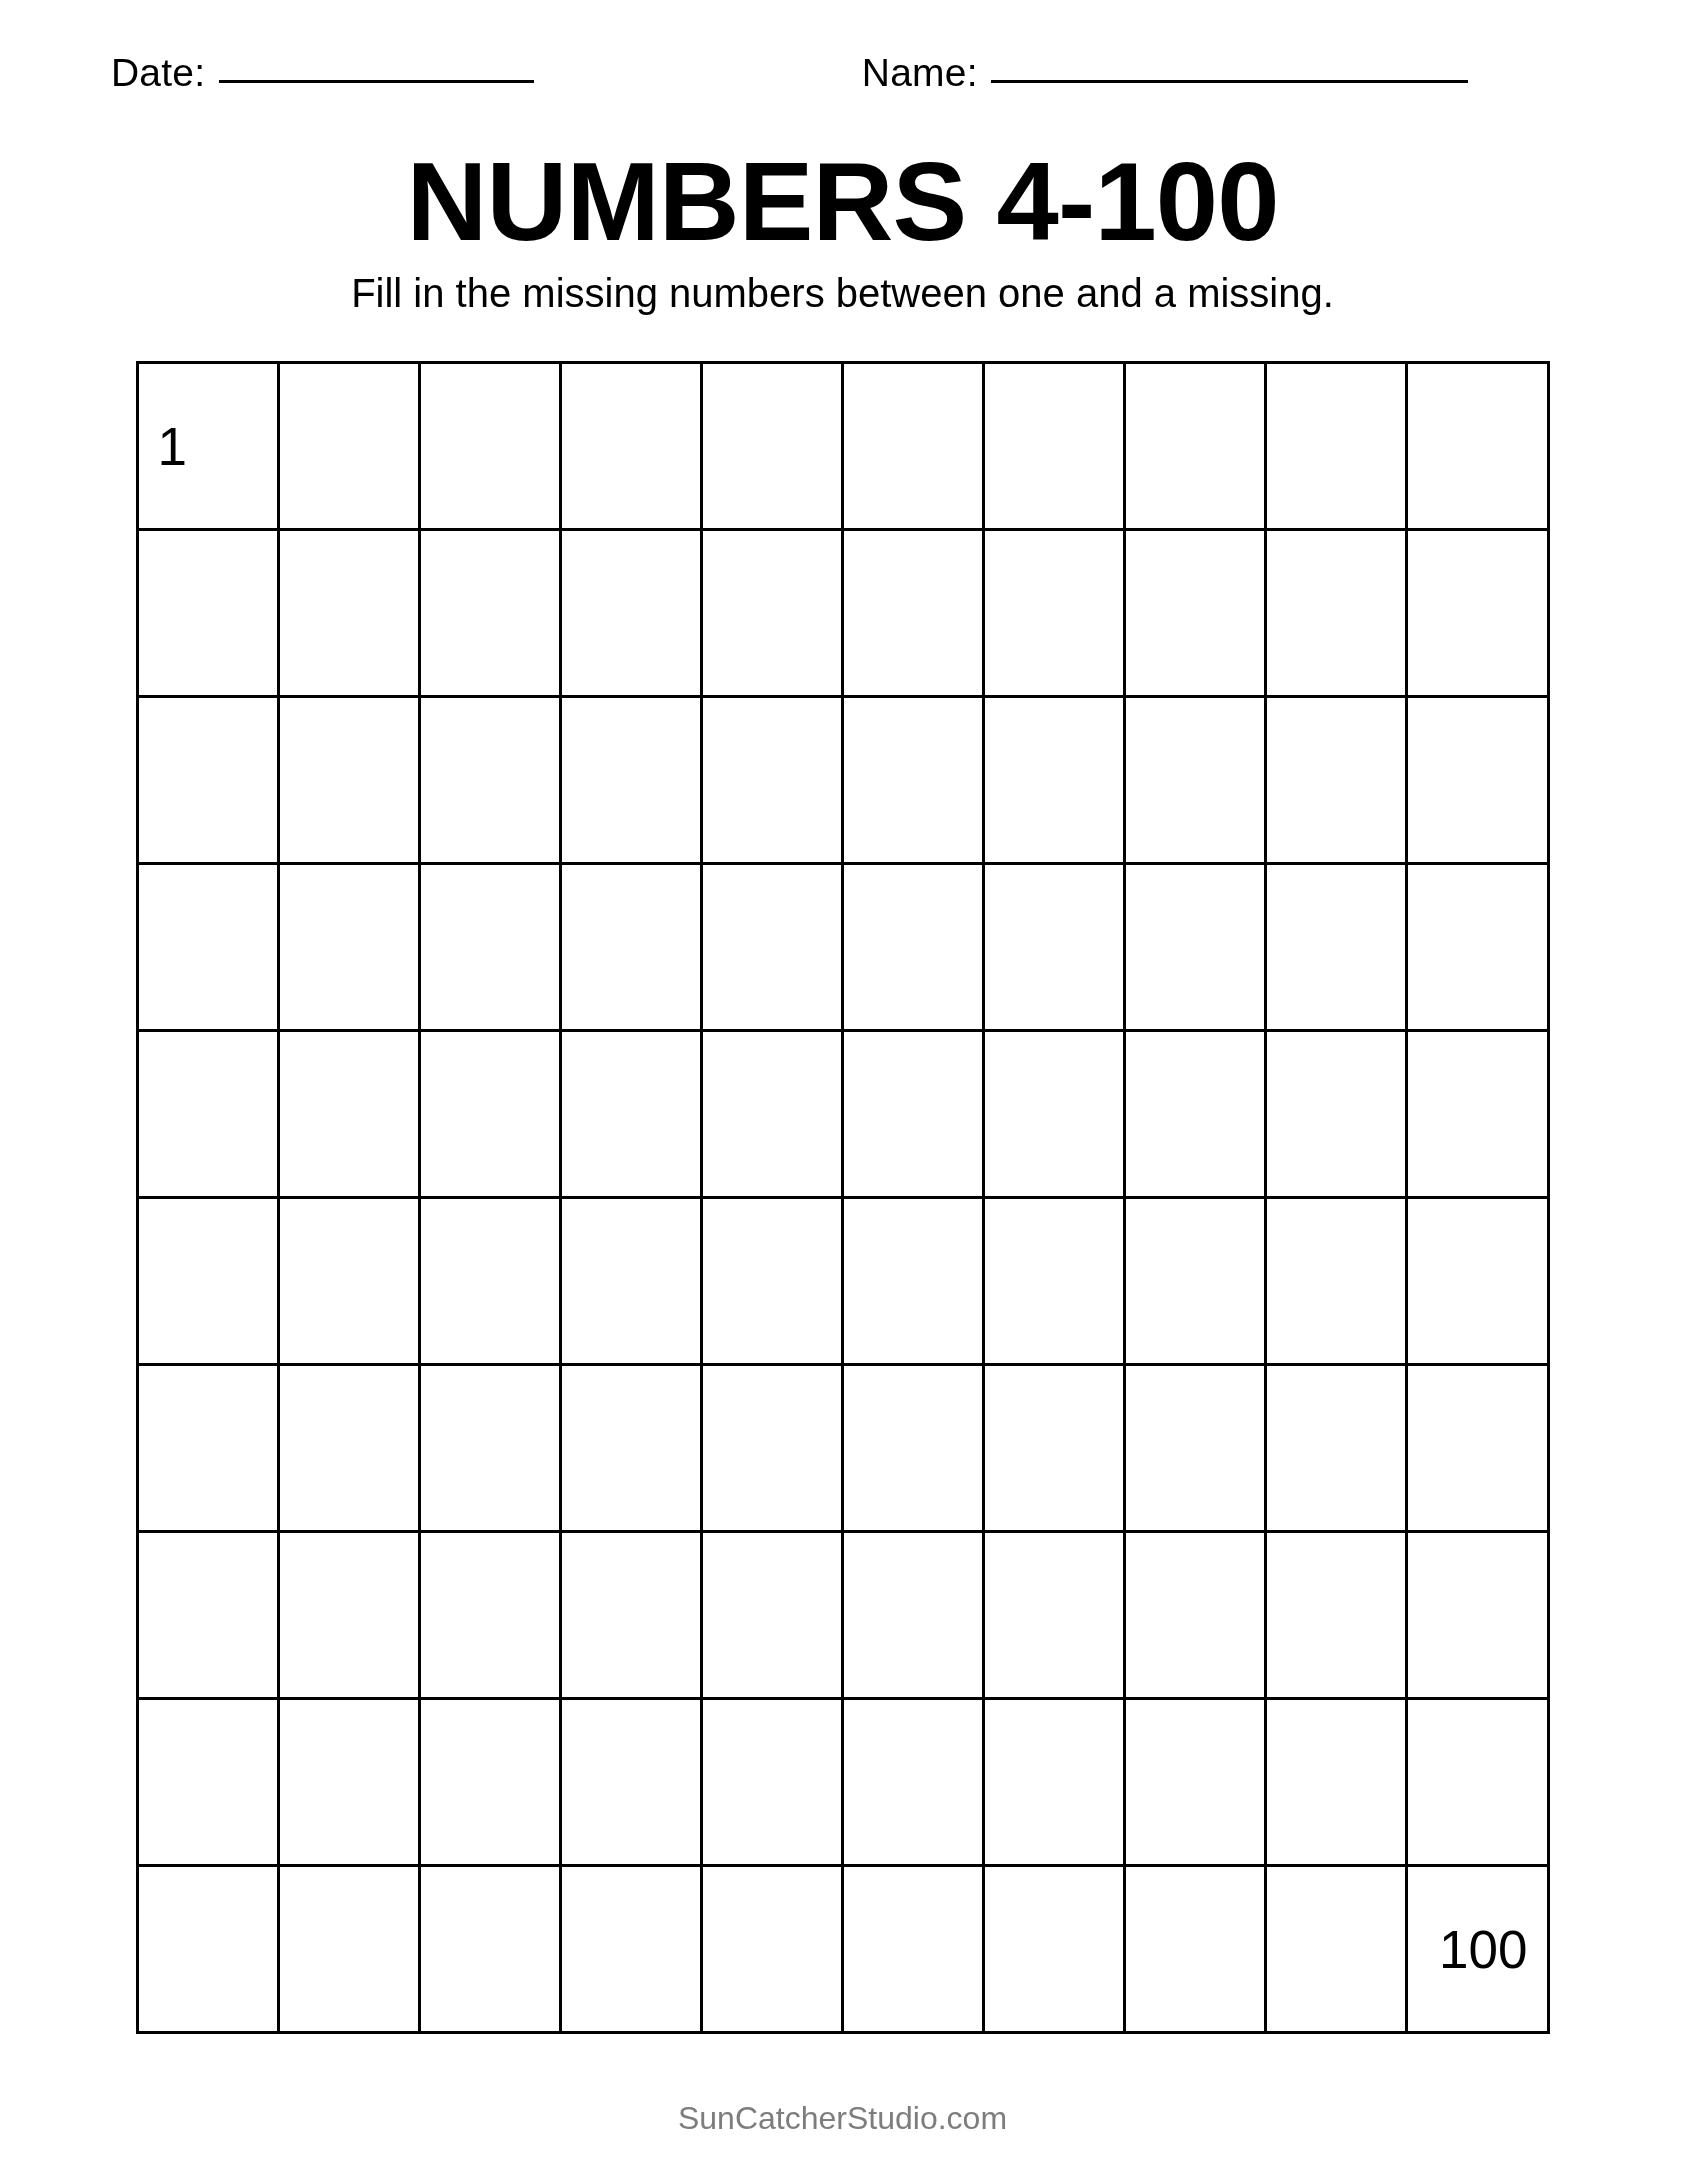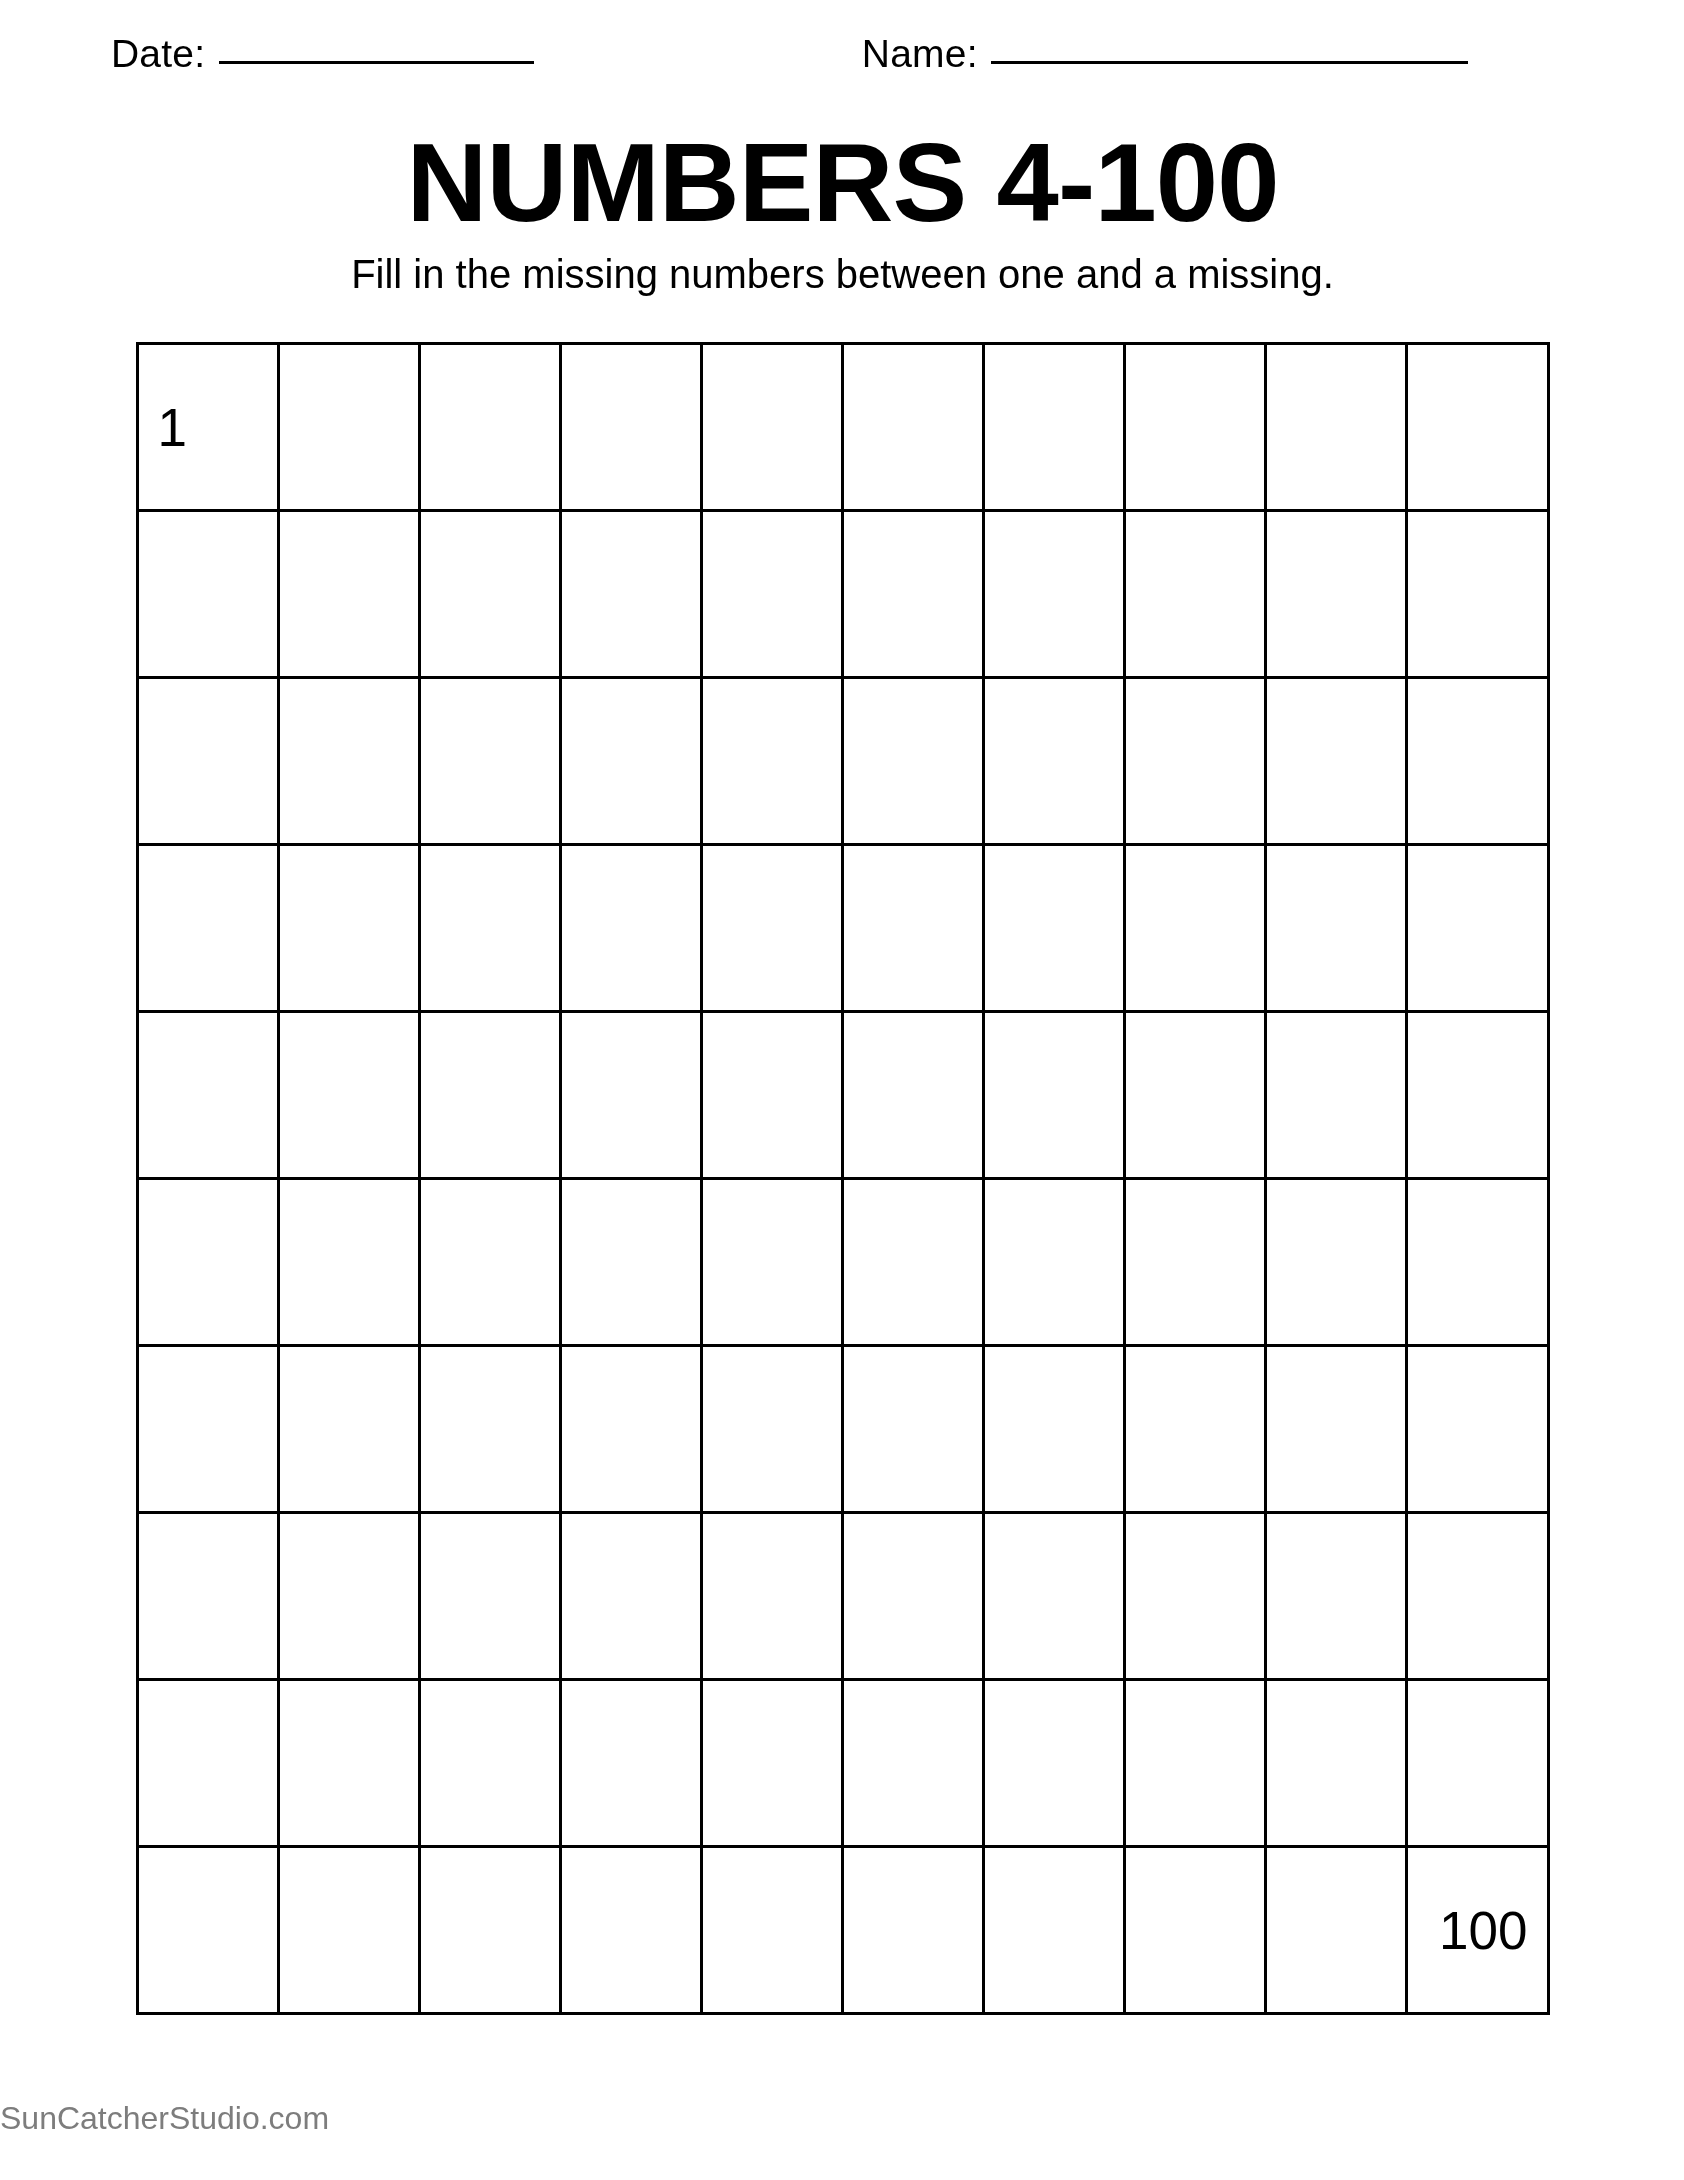--- a/index.html
+++ b/index.html
@@ -20,21 +20,21 @@
     height: 2181px;
     box-sizing: border-box;
     padding: 0;
     position: relative;
   }
 
   
   .header-row {
     display: flex;
     align-items: baseline;
-    padding: 32px 0 0 0;
+    padding: 51px 0 0 0;
     margin-left: 111px;
     margin-right: 111px;
   }
   .field {
     display: flex;
     align-items: baseline;
     font-size: 39px;
     letter-spacing: 0.2px;
   }
   .field-label {
@@ -94,20 +94,21 @@
   td.cell-end {
     text-align: right;
   }
 
   
   .footer {
     position: absolute;
     left: 0;
     right: 0;
     bottom: 44px;
+    text-align: center;
     font-size: 32px;
     color: #7d7d7d;
   }
 </style>
 </head>
 <body>
 
 <div class="page">
 
   <div class="header-row">

